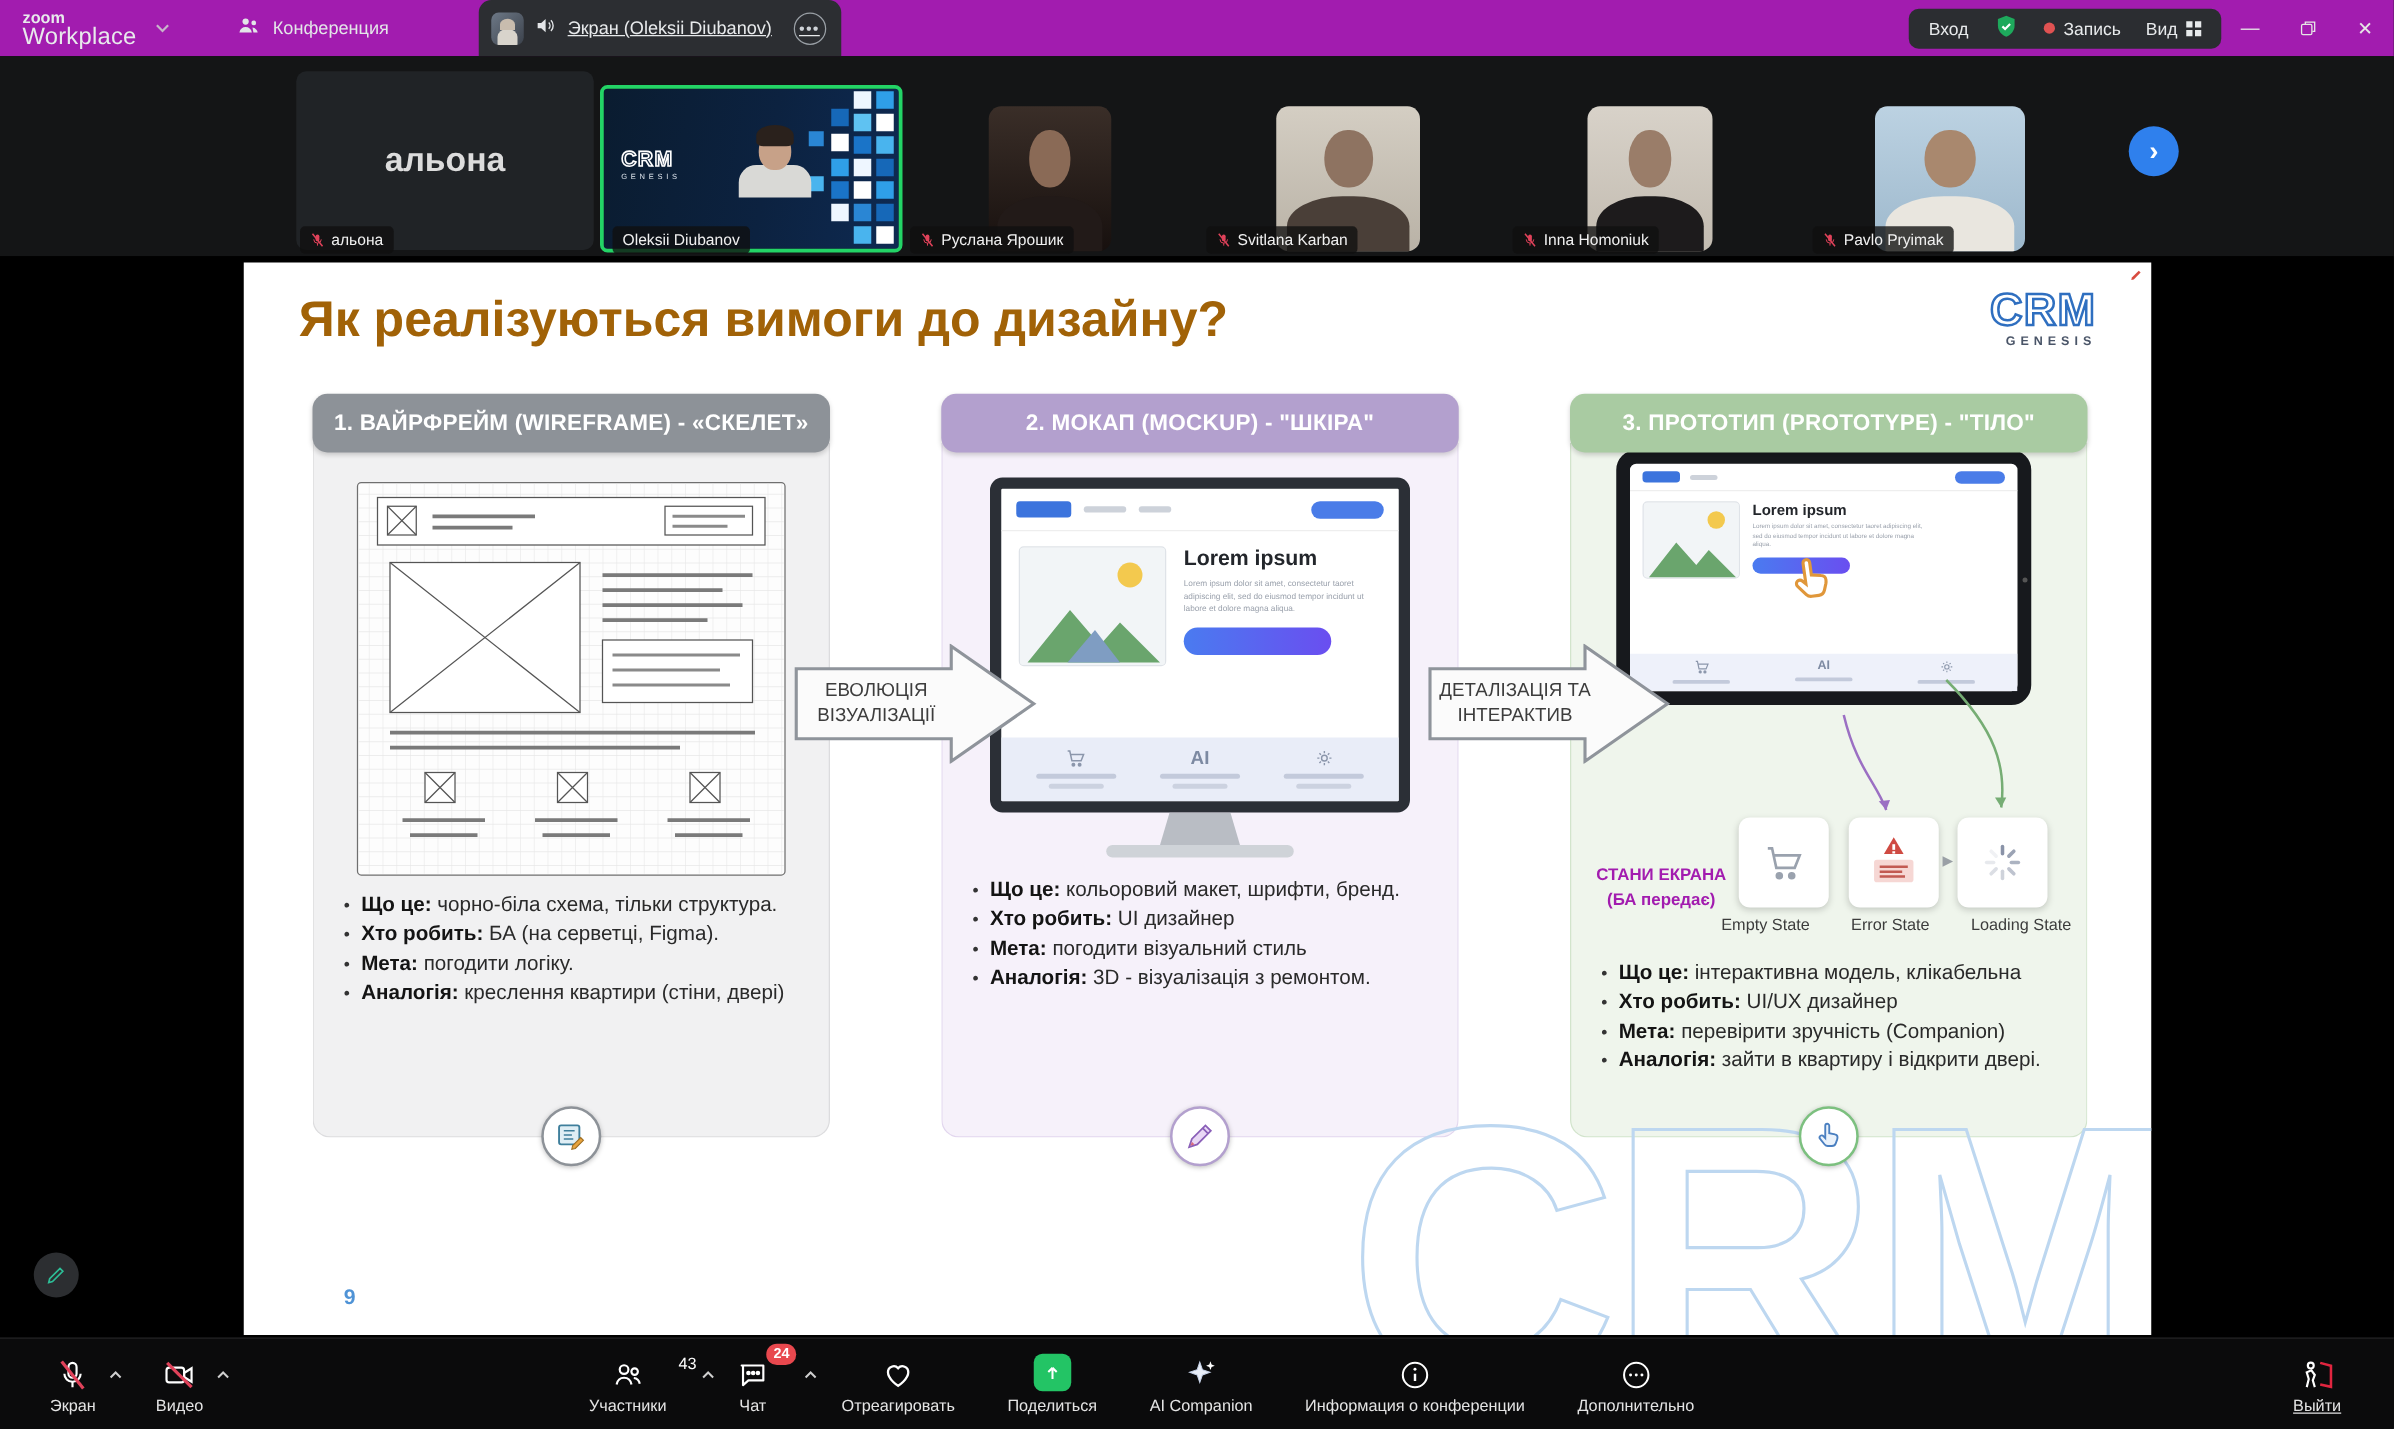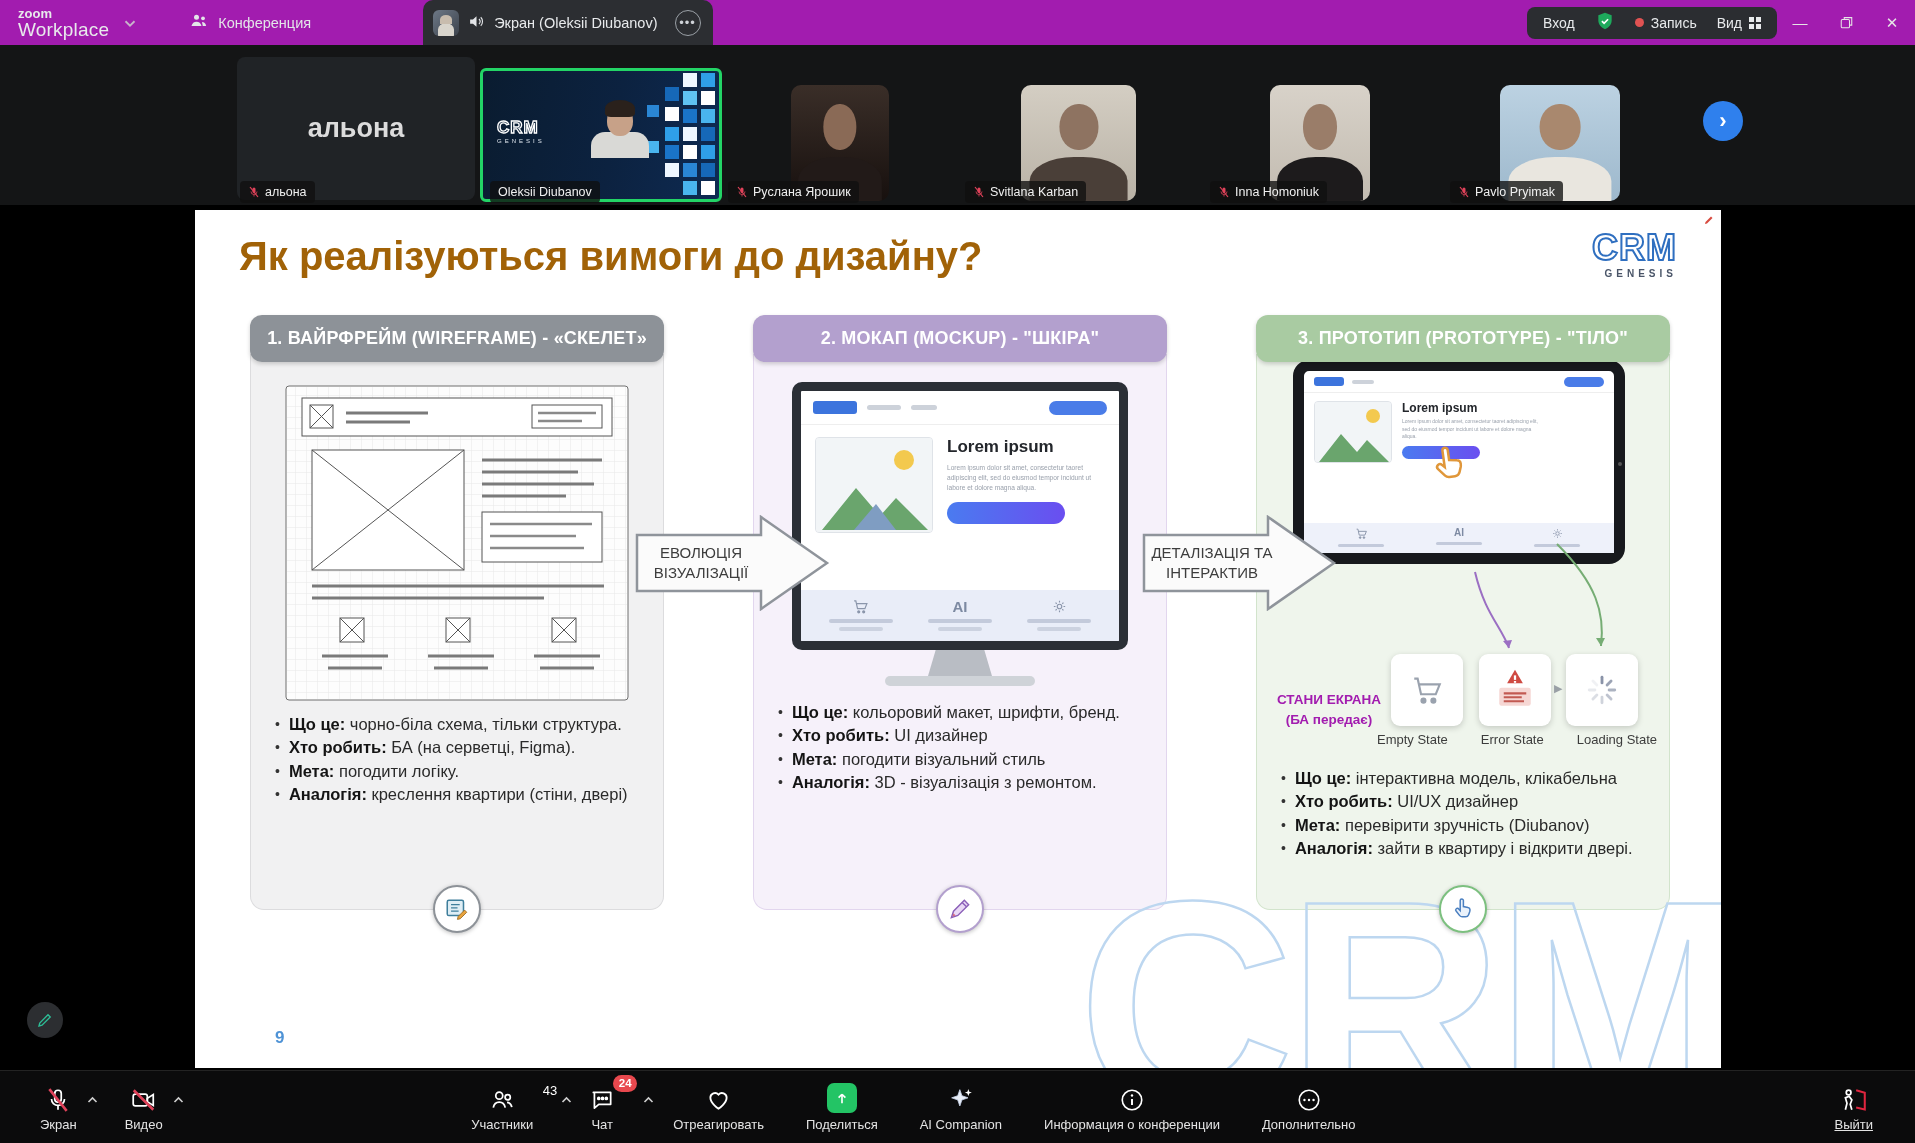--- a/index.html
+++ b/index.html
@@ -5,21 +5,21 @@
   * { margin:0; padding:0; box-sizing:border-box; }
   html,body { width:1915px; height:1143px; background:#000; font-family:"Liberation Sans", sans-serif; overflow:hidden; }
 
   
   .titlebar { position:absolute; left:0; top:0; width:1915px; height:45px; background:#a21caf; display:flex; align-items:center; color:#e8eaec; }
   .zlogo { margin-left:18px; line-height:1; }
   .zlogo .z1 { font-size:13px; font-weight:700; display:block; }
   .zlogo .z2 { font-size:19px; font-weight:400; display:block; letter-spacing:.2px; }
   .chev-down { margin-left:14px; opacity:.85; }
   .conf-tab { display:flex; align-items:center; gap:9px; margin-left:52px; font-size:14.5px; color:#e3e5e8; }
-  .screen-tab { margin-left:112px; height:45px; background:#2c2e32; border-radius:10px 10px 0 0; display:flex; align-items:center; gap:9px; padding:0 12px 0 10px; font-size:14.5px; }
+  .screen-tab { margin-left:72px; height:45px; background:#2c2e32; border-radius:10px 10px 0 0; display:flex; align-items:center; gap:9px; padding:0 12px 0 10px; font-size:14.5px;text-decoration:underline; }
   .mini-avatar { width:26px; height:26px; border-radius:6px; background:linear-gradient(135deg,#6d7886,#3c424c); position:relative; overflow:hidden; }
   .mini-avatar::after { content:""; position:absolute; left:7px; top:5px; width:12px; height:9px; border-radius:50% 50% 0 0; background:#c8bcae; box-shadow:0 10px 0 2px #d8d4cc; }
   .tab-more { width:26px; height:26px; border:1.4px solid #9aa0a6; border-radius:50%; display:flex; align-items:center; justify-content:center; margin-left:8px; color:#cfd3d8; font-size:13px; letter-spacing:1px; }
   .tb-right { margin-left:auto; display:flex; align-items:center; }
   .pill { height:32px; background:#2b2d31; border-radius:8px; display:flex; align-items:center; gap:20px; padding:0 16px; font-size:14px; }
   .rec { display:flex; align-items:center; gap:7px; }
   .rec-dot { width:9px; height:9px; border-radius:50%; background:#e05252; }
   .view { display:flex; align-items:center; gap:7px; }
   .grid-ic { display:inline-grid; grid-template-columns:5px 5px; gap:2px; }
   .grid-ic i { width:5px; height:5px; background:#e8eaec; }
@@ -566,21 +566,21 @@
           <div class="bullet">
               <span class="dot">•</span>
               <p><b>Що це:</b><span> інтерактивна модель, клікабельна</span></p>
             </div>
           <div class="bullet">
               <span class="dot">•</span>
               <p><b>Хто робить:</b><span> UI/UX дизайнер</span></p>
             </div>
           <div class="bullet">
               <span class="dot">•</span>
-              <p><b>Мета:</b><span> перевірити зручність (Diubanov)</span></p>
+              <p><b>Мета:</b><span> перевірити зручність (Companion)</span></p>
             </div>
           <div class="bullet">
               <span class="dot">•</span>
               <p><b>Аналогія:</b><span> зайти в квартиру і відкрити двері.</span></p>
             </div>
         </div>
         <div class="circle-badge cb3">
           <svg width="24" height="26" viewBox="0 0 24 26">
               <path d="M9.2 12V4.6a1.6 1.6 0 0 1 3.2 0v6l4.6.9c1.2.2 2 1.1 2 2.3 0 .7-.1 1.3-.3 1.9l-1.1 3a3.2 3.2 0 0 1-3 2.1h-3.4a3.2 3.2 0 0 1-2.5-1.2l-3.6-4.5a1.7 1.7 0 0 1 2.6-2.2l1.5 1.6z" fill="#eaf2fb" stroke="#4a7fc0" stroke-width="1.5"></path>
             </svg>

